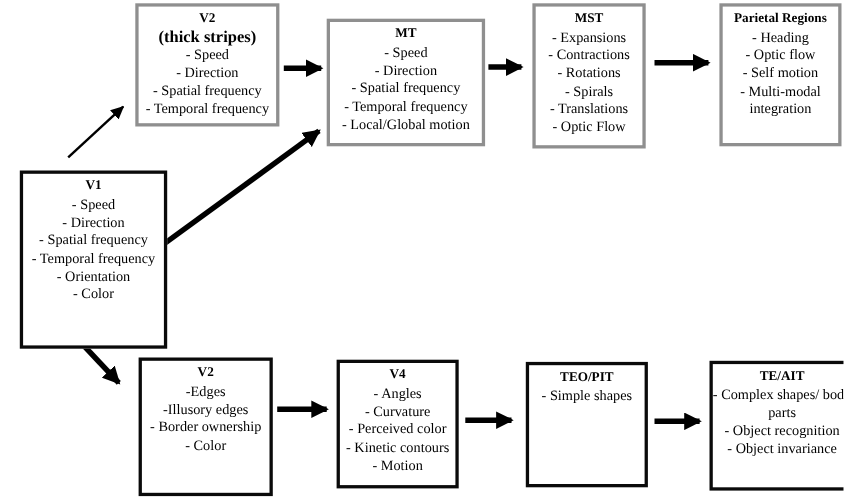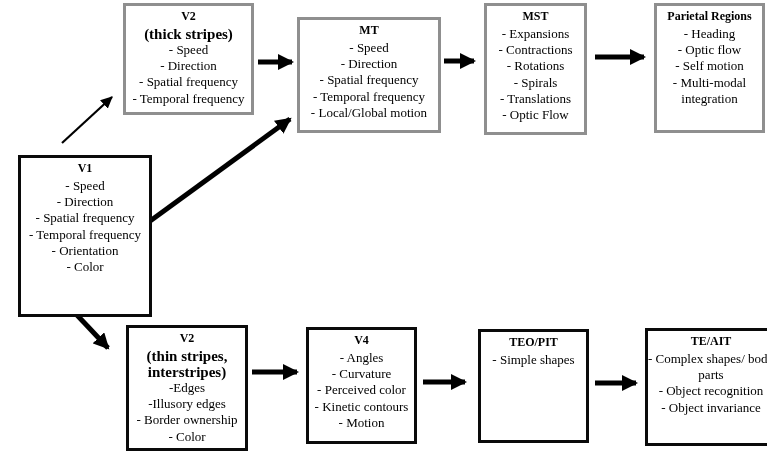--- a/index.html
+++ b/index.html
@@ -112,21 +112,20 @@
   <div class="box dorsal" style="left:654px; top:3px; width:111px; height:130px;text-align:center;">
     <div class="title">Parietal Regions</div>
     <div class="item">- Heading</div>
     <div class="item">- Optic flow</div>
     <div class="item">- Self motion</div>
     <div class="item">- Multi-modal integration</div>
   </div>
 
   <div class="box ventral" style="left:126px; top:325px; width:122px; height:126px;">
     <div class="title">V2</div>
-    <div class="subtitle">(thin stripes, interstripes)</div>
     <div class="item">-Edges</div>
     <div class="item">-Illusory edges</div>
     <div class="item">- Border ownership</div>
     <div class="item">- Color</div>
   </div>
 
   <div class="box ventral" style="left:306px; top:327px; width:111px; height:117px;">
     <div class="title">V4</div>
     <div class="item">- Angles</div>
     <div class="item">- Curvature</div>

